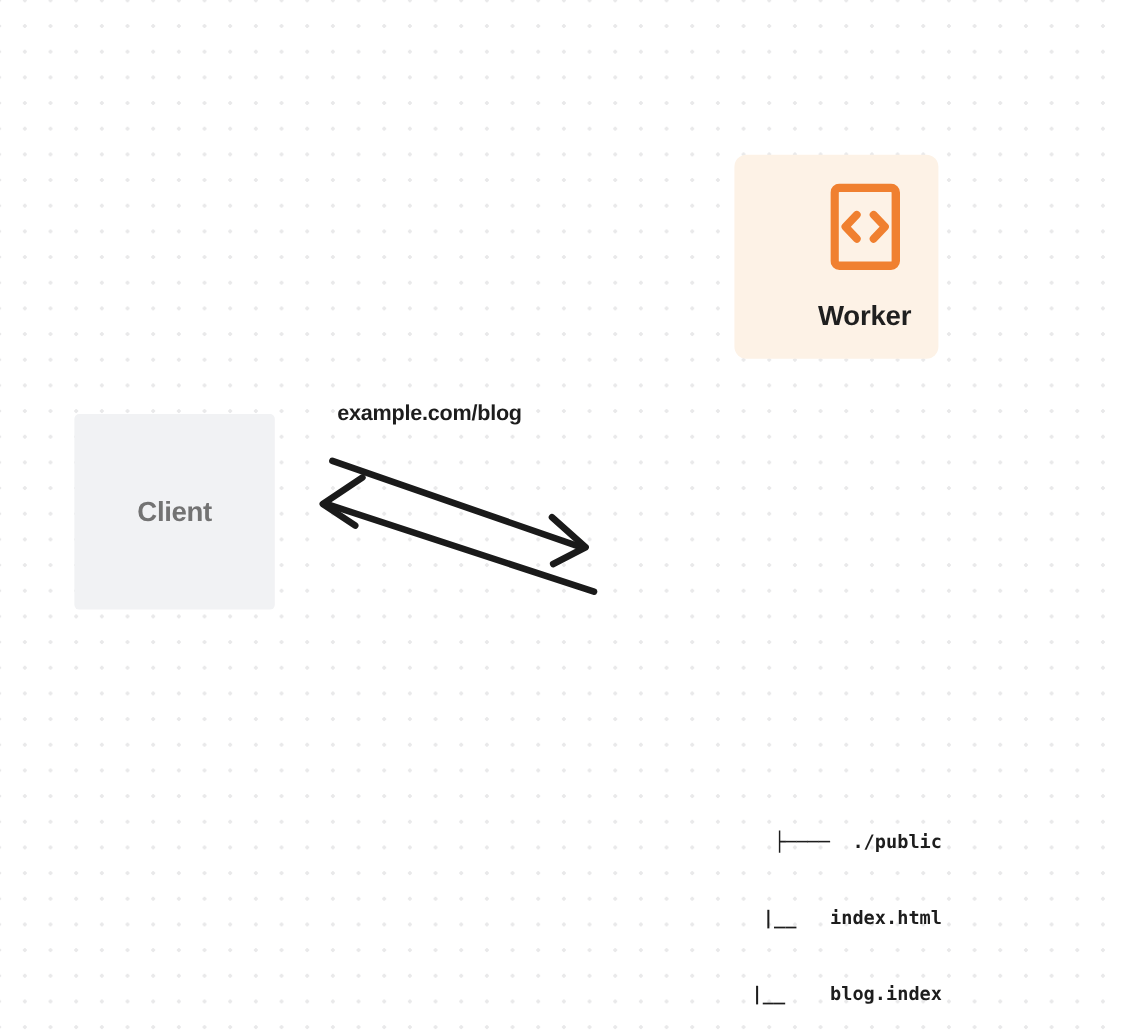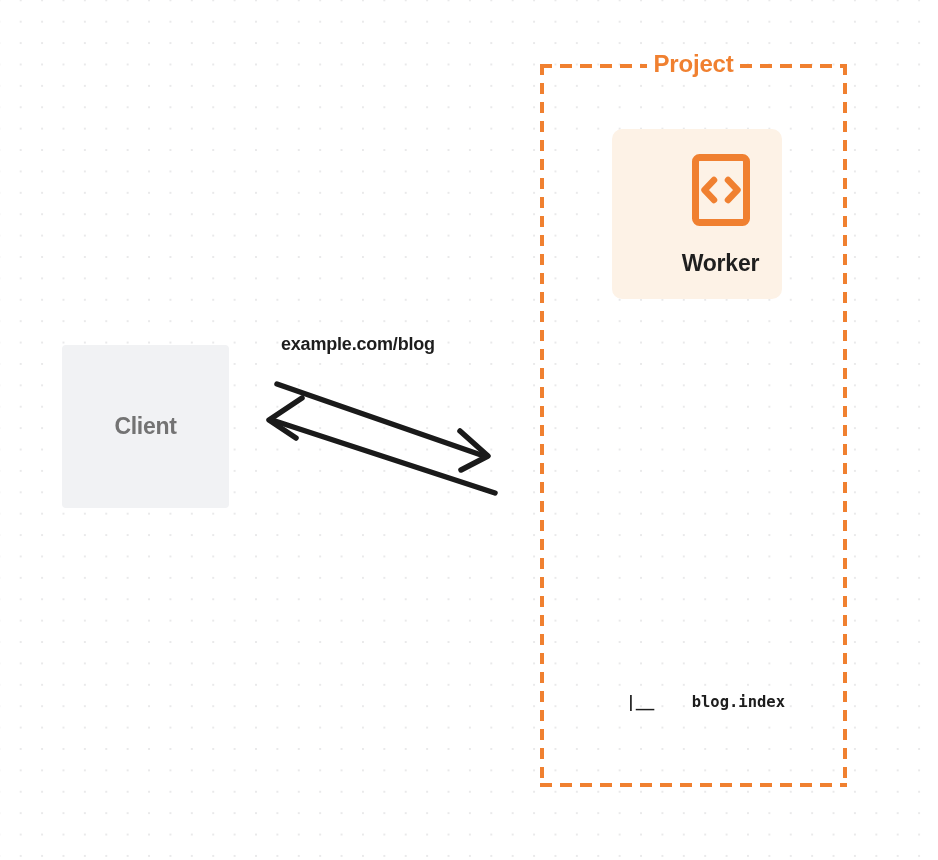--- a/index.html
+++ b/index.html
@@ -155,38 +155,33 @@
       <polyline points="302,398 269,420 296,438" fill="none" stroke="#1a1a1a" stroke-width="5.5" stroke-linecap="round" stroke-linejoin="round"></polyline>
     </g>
   </svg>
 
   <div id="connector-label">example.com/blog</div>
 
   <div id="client-box" class="node-box">
     <span id="client-label">Client</span>
   </div>
 
-  <div id="project-group">
-    <div class="dash-edge dash-top"></div>
-    <div class="dash-edge dash-bottom"></div>
-    <div class="dash-edge dash-left"></div>
-    <div class="dash-edge dash-right"></div>
-    <div id="project-label">Project</div>
-  </div>
 
   <div id="worker-box" class="node-box accent">
     <span class="node-icon">
       <svg width="58" height="72" viewBox="0 0 58 72" xmlns="http://www.w3.org/2000/svg">
         <rect x="3.5" y="3.5" width="51" height="65" rx="4" ry="4" fill="none" stroke="#f08030" stroke-width="7"></rect>
         <polyline points="22,26 12.5,36 22,46" fill="none" stroke="#f08030" stroke-width="6.5" stroke-linecap="round" stroke-linejoin="round"></polyline>
         <polyline points="36,26 45.5,36 36,46" fill="none" stroke="#f08030" stroke-width="6.5" stroke-linecap="round" stroke-linejoin="round"></polyline>
       </svg>
     </span>
     <span class="node-label">Worker</span>
   </div>
 
 
   <div id="asset-tree">
+    <div>├────  ./public</div>
+    <div>     |__   index.html</div>
     <div>     |__    blog.index</div>
     
   </div>
 
 </div>
 
 </body></html>

